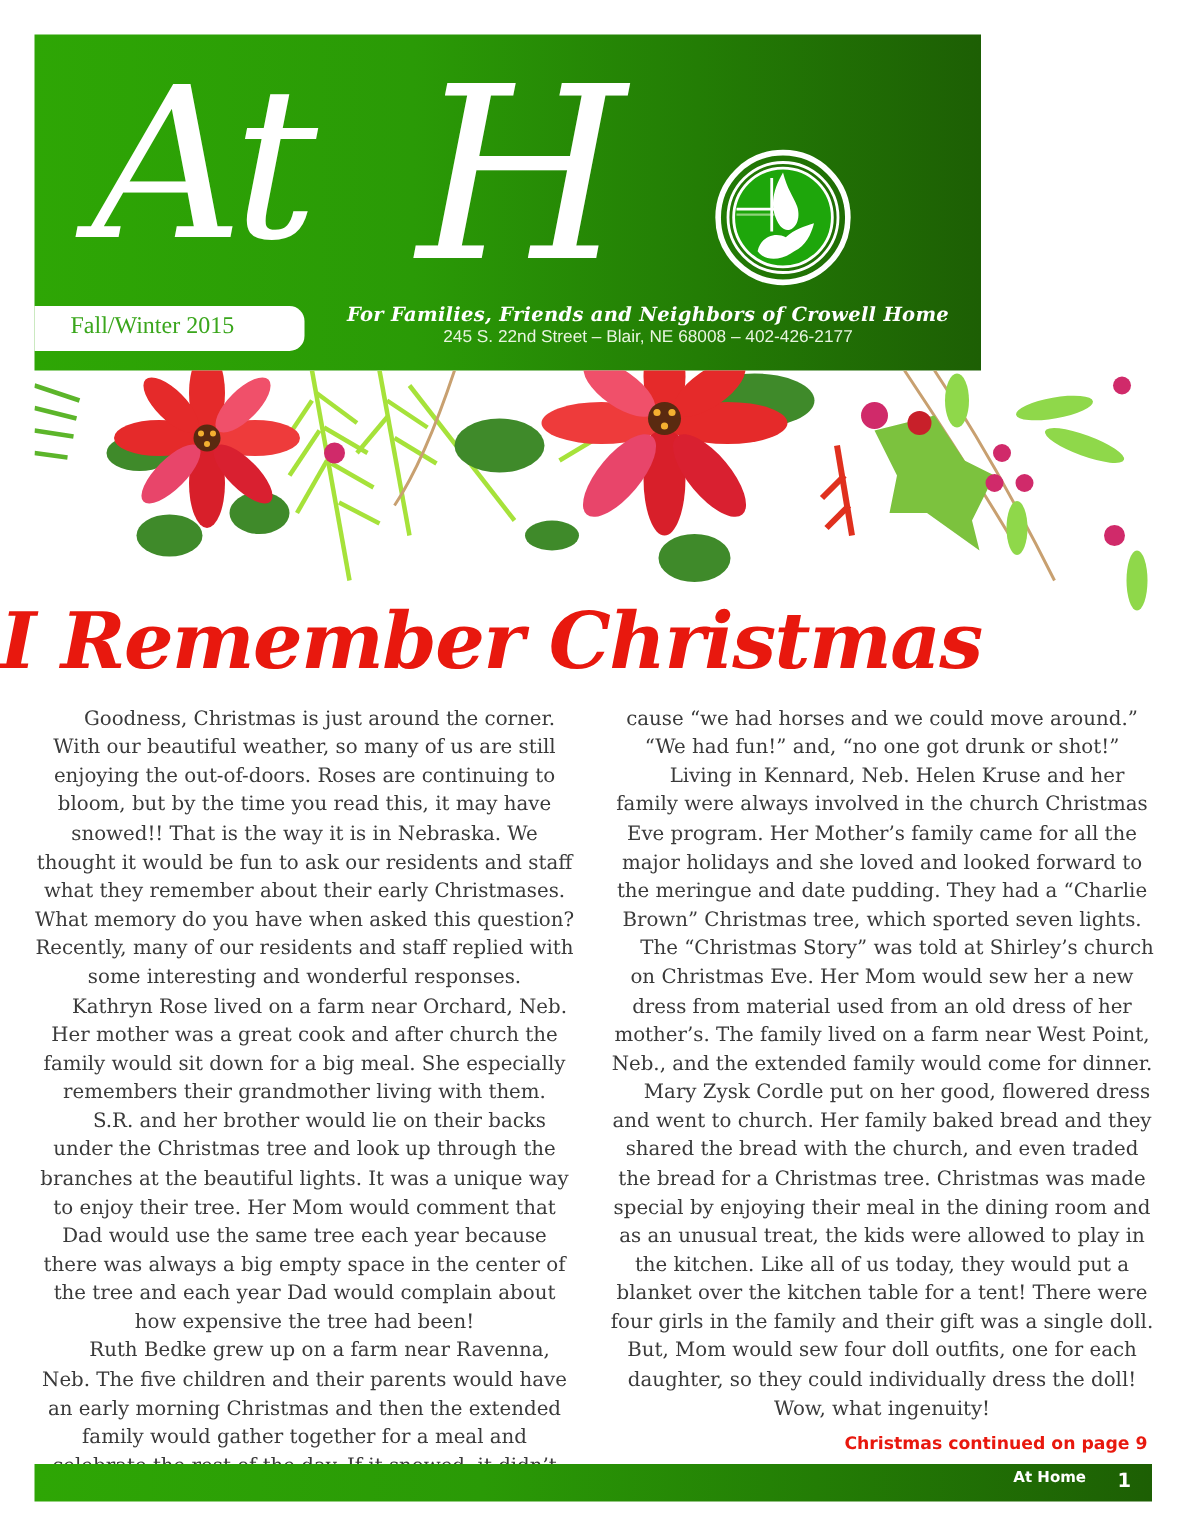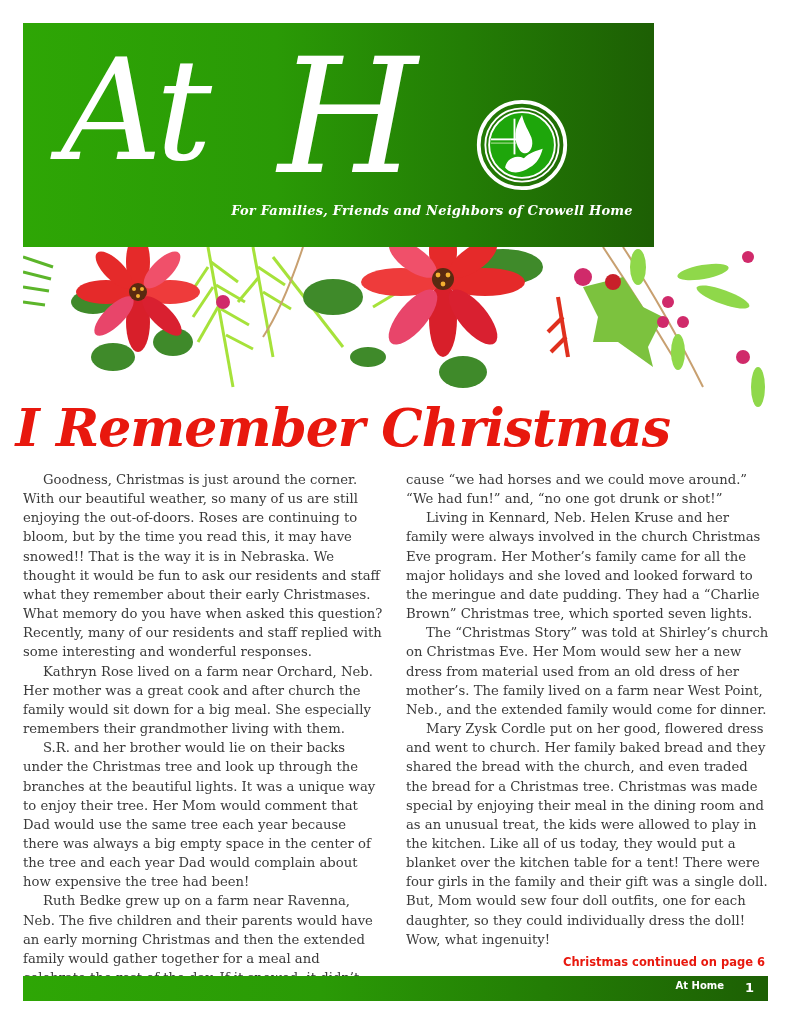--- a/index.html
+++ b/index.html
@@ -45,28 +45,28 @@
   .tagline .t2 {
     font-family: "Liberation Sans", sans-serif; font-size: 11.5px; display: block; margin-top: 1px;
     color: #e8f5e0;
   }
 
   .floral {
     position: absolute; left: 23px; top: 247px; width: 745px; height: 165px;
   }
 
   .headline {
-    position: absolute; left: 0; top: 396px; width: 670px; text-align: right;
+    position: absolute; left: 0; top: 396px; width: 670px; text-align: left;
     font-family: "DejaVu Serif", serif; font-style: italic;
     font-size: 52px; line-height: 64px; color: #e8180e; letter-spacing: -1px;
   }
 
   .col {
     position: absolute; top: 470px;
-    font-family: "DejaVu Serif", serif; font-size: 13.2px; line-height: 19.15px; color: #3a3a3a;
+    font-family: "DejaVu Serif", serif; font-size: 13.2px; line-height: 19.15px; color: #3a3a3a; text-align: center;
   }
   .col p { text-indent: 20px; }
   .col p.noindent { text-indent: 0; }
   .col-left { left: 23px; width: 360px; }
   .col-right { left: 406px; width: 364px; }
 
   .continued {
     position: absolute; right: 26px; top: 955px;
     font-family: "DejaVu Sans", sans-serif; font-weight: bold;
     font-size: 11.5px; color: #e8180e;
@@ -95,23 +95,25 @@
     <circle cx="50" cy="50" r="46" fill="none" stroke="#ffffff" stroke-width="4"></circle>
     <circle cx="50" cy="50" r="39" fill="none" stroke="#ffffff" stroke-width="2"></circle>
     <circle cx="50" cy="50" r="35" fill="#1ea60b" stroke="#ffffff" stroke-width="2"></circle>
     <line x1="17" y1="44" x2="44" y2="44" stroke="#ffffff" stroke-width="2"></line>
     <line x1="17" y1="48" x2="44" y2="48" stroke="#8fd27a" stroke-width="1.5"></line>
     <line x1="42" y1="22" x2="42" y2="60" stroke="#ffffff" stroke-width="2"></line>
     <path d="M50 18 C42 32, 40 44, 48 56 C55 64, 64 54, 60 42 C57 34, 53 30, 50 18 Z" fill="#ffffff"></path>
     <path d="M32 74 C34 64, 44 60, 52 64 C58 58, 66 56, 72 54 C70 62, 66 70, 58 74 C50 80, 38 82, 32 74 Z" fill="#ffffff"></path>
   </svg>
 
+  <div class="issue-pill">Fall/Winter 2015</div>
 
   <div class="tagline">
     <span class="t1">For Families, Friends and Neighbors of Crowell Home</span>
+    <span class="t2">245 S. 22nd Street – Blair, NE 68008 – 402-426-2177</span>
   </div>
 </div>
 
 <svg class="floral" viewBox="0 0 745 165" preserveAspectRatio="none">
 
   <g stroke="#5cb52a" stroke-width="3" fill="none">
     <path d="M0 10 L30 20"></path>
       <path d="M0 25 L28 32"></path>
       <path d="M0 40 L26 44"></path>
       <path d="M0 55 L22 58"></path>
@@ -225,18 +227,18 @@
   <p>Ruth Bedke grew up on a farm near Ravenna, Neb. The five children and their parents would have an early morning Christmas and then the extended family would gather together for a meal and celebrate the rest of the day. If it snowed, it didn’t matter be-</p>
 </div>
 
 <div class="col col-right">
   <p class="noindent">cause “we had horses and we could move around.” “We had fun!”  and, “no one got drunk or shot!”</p>
   <p>Living in Kennard, Neb. Helen Kruse and her family were always involved in the church Christmas Eve program. Her Mother’s family came for all the major holidays and she loved and looked forward to the meringue and date pudding. They had a “Charlie Brown” Christmas tree, which sported seven lights.</p>
   <p>The “Christmas Story” was told at Shirley’s church on Christmas Eve. Her Mom would sew her a new dress from material used from an old dress of her mother’s. The family lived on a farm near West Point, Neb., and the extended family would come for dinner.</p>
   <p>Mary Zysk Cordle put on her good, flowered dress and went to church. Her family baked bread and they shared the bread with the church, and even traded the bread for a Christmas tree. Christmas was made special by enjoying their meal in the dining room and as an unusual treat, the kids were allowed to play in the kitchen. Like all of us today, they would put a blanket over the kitchen table for a tent! There were four girls in the family and their gift was a single doll. But, Mom would sew four doll outfits, one for each daughter, so they could individually dress the doll! Wow, what ingenuity!</p>
 </div>
 
-<div class="continued">Christmas continued on page 6</div>
+<div class="continued">Christmas continued on page 9</div>
 
 <div class="footer-bar">
   <span class="footer-title">At Home</span>
   <span class="footer-page">1</span>
 </div>
 
 </body></html>

